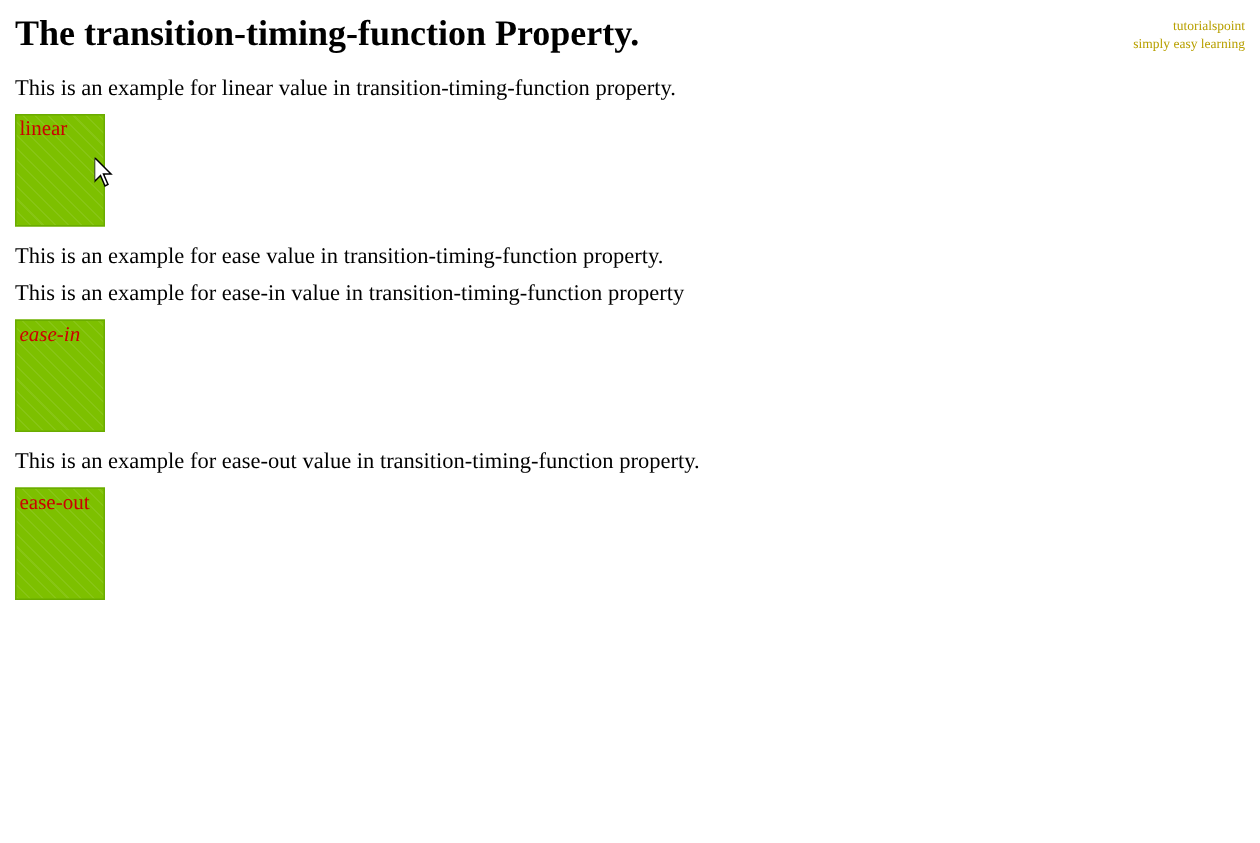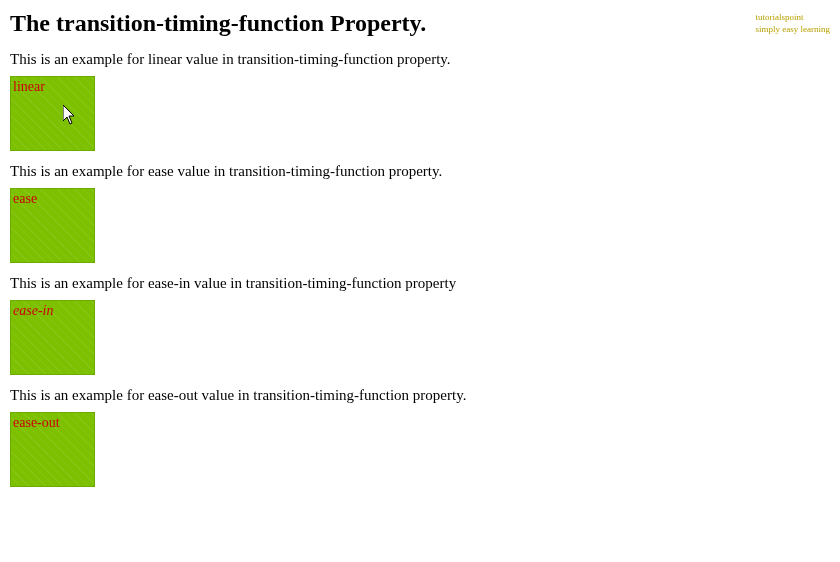--- a/index.html
+++ b/index.html
@@ -24,21 +24,21 @@
       font-weight: bold;
       margin-bottom: 14px;
     }
 
     .description {
       font-size: 15px;
       margin-bottom: 8px;
     }
 
     .demo-box {
-      width: 85px;
+      width: 60px;
       height: 75px;
       background-color: #7dc000;
       background-image: repeating-linear-gradient(
         45deg,
         rgba(255,255,255,0.08) 0px,
         rgba(255,255,255,0.08) 1px,
         transparent 1px,
         transparent 6px
       );
       margin-bottom: 12px;
@@ -58,20 +58,21 @@
     .section {
       margin-bottom: 6px;
     }
 
     .watermark {
       position: absolute;
       top: 12px;
       right: 10px;
       font-size: 9px;
       color: #b8a000;
+      text-align: right;
       line-height: 1.3;
     }
 
     .cursor-indicator {
       position: absolute;
       top: 28px;
       left: 52px;
       width: 14px;
       height: 18px;
       pointer-events: none;
@@ -92,23 +93,20 @@
       <p class="description">This is an example for linear value in transition-timing-function property.</p>
       <div class="demo-box" style="transition-timing-function: linear;">
         <span class="demo-box-label">linear</span>
         <div class="cursor-indicator"><svg width="14" height="20" viewBox="0 0 14 20" fill="none" xmlns="http://www.w3.org/2000/svg">
       <path d="M0 0 L0 16 L4 12 L7 19 L9 18 L6 11 L11 11 Z" fill="white" stroke="black" stroke-width="1"></path>
     </svg></div>
       </div>
     </div>
     <div class="section">
       <p class="description">This is an example for ease value in transition-timing-function property.</p>
-      <div class="demo-box" style="transition-timing-function: ease;">
-        <span class="demo-box-label">ease</span>
-      </div>
     </div>
     <div class="section">
       <p class="description">This is an example for ease-in value in transition-timing-function property</p>
       <div class="demo-box" style="transition-timing-function: ease-in; font-style: italic;">
         <span class="demo-box-label">ease-in</span>
       </div>
     </div>
     <div class="section">
       <p class="description">This is an example for ease-out value in transition-timing-function property.</p>
       <div class="demo-box" style="transition-timing-function: ease-out;">

